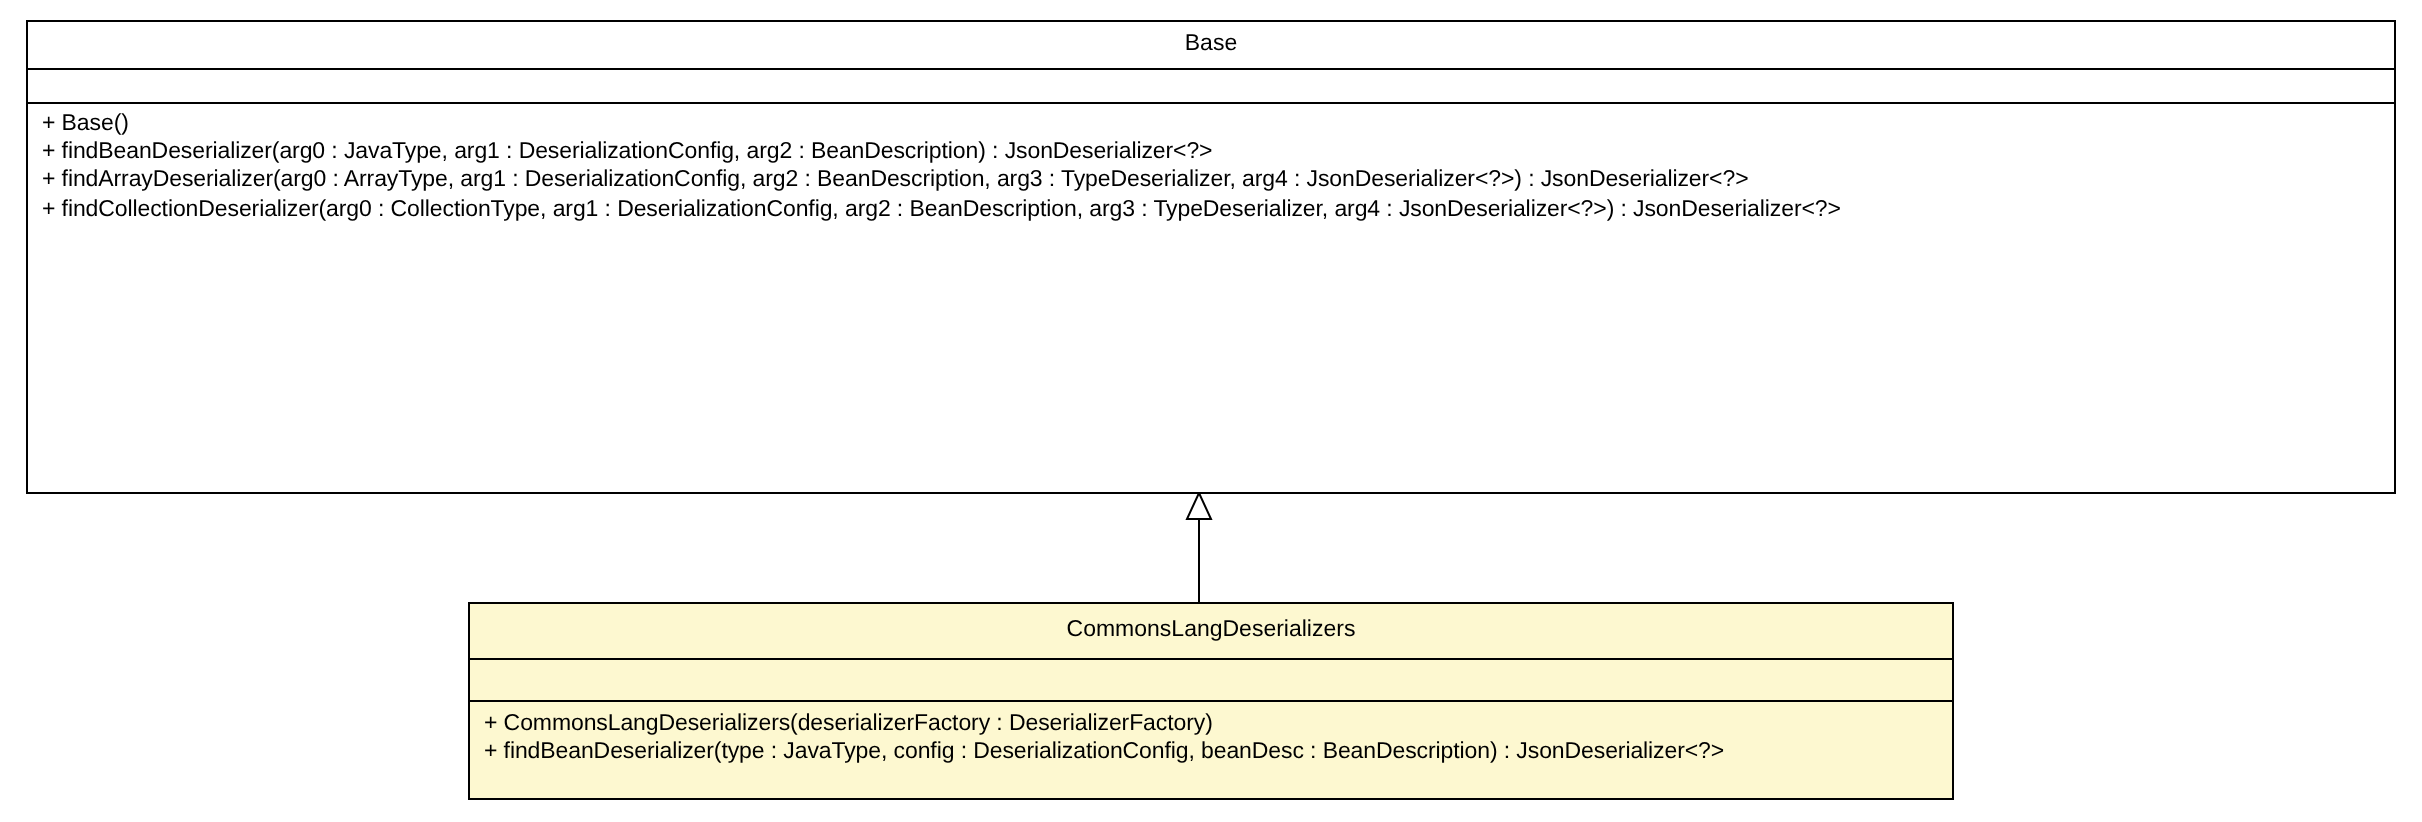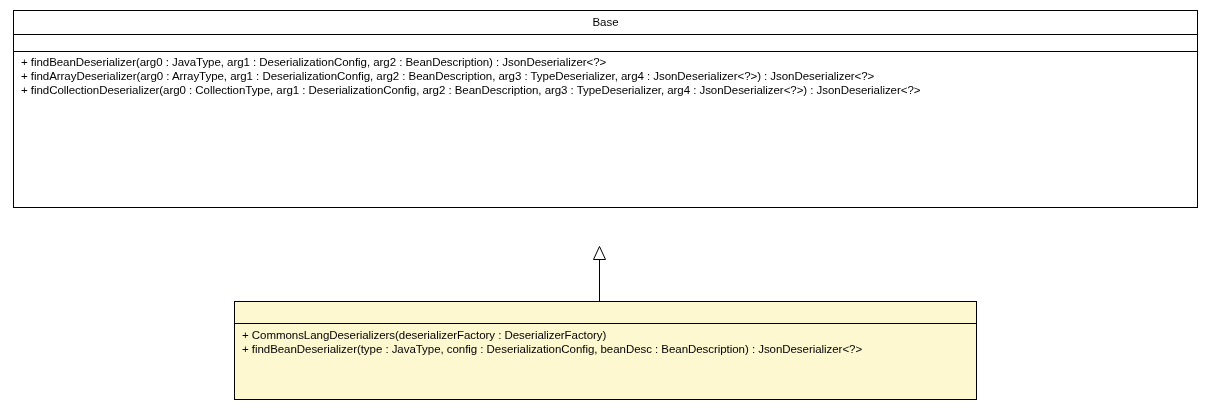--- a/index.html
+++ b/index.html
@@ -55,21 +55,21 @@
     white-space: nowrap;
     padding-left: 7px;
     letter-spacing: -0.05px;
   }
 
   
   #base-class {
     left: 13px;
     top: 10px;
     width: 1185px;
-    height: 198px;
+    height: 237px;
   }
   #base-class .class-name {
     padding-top: 4px;
     padding-bottom: 4px;
   }
 
   
   #subclass-class {
     left: 234px;
     top: 301px;
@@ -119,34 +119,38 @@
 <body>
 
 <div id="diagram">
 
   <div class="uml-class" id="base-class">
     <div class="compartment name-compartment">
       <div class="class-name">Base</div>
     </div>
     <div class="compartment attributes"></div>
     <div class="compartment operations">
+      <div class="member">+ Base()</div>
       <div class="member">+ findBeanDeserializer(arg0 : JavaType, arg1 : DeserializationConfig, arg2 : BeanDescription) : JsonDeserializer&lt;?&gt;</div>
       <div class="member">+ findArrayDeserializer(arg0 : ArrayType, arg1 : DeserializationConfig, arg2 : BeanDescription, arg3 : TypeDeserializer, arg4 : JsonDeserializer&lt;?&gt;) : JsonDeserializer&lt;?&gt;</div>
       <div class="member">+ findCollectionDeserializer(arg0 : CollectionType, arg1 : DeserializationConfig, arg2 : BeanDescription, arg3 : TypeDeserializer, arg4 : JsonDeserializer&lt;?&gt;) : JsonDeserializer&lt;?&gt;</div>
     </div>
   </div>
 
   <div id="generalization">
     <div class="gen-line"></div>
   </div>
   <svg id="gen-arrowhead" viewBox="0 0 15 15">
     <polygon points="7.5,0.5 13.5,13.5 1.5,13.5" fill="#ffffff" stroke="#000000" stroke-width="1"></polygon>
   </svg>
 
   <div class="uml-class" id="subclass-class">
+    <div class="compartment name-compartment">
+      <div class="class-name">CommonsLangDeserializers</div>
+    </div>
     <div class="compartment attributes"></div>
     <div class="compartment operations">
       <div class="member">+ CommonsLangDeserializers(deserializerFactory : DeserializerFactory)</div>
       <div class="member">+ findBeanDeserializer(type : JavaType, config : DeserializationConfig, beanDesc : BeanDescription) : JsonDeserializer&lt;?&gt;</div>
     </div>
   </div>
 
 </div>
 
 </body></html>

